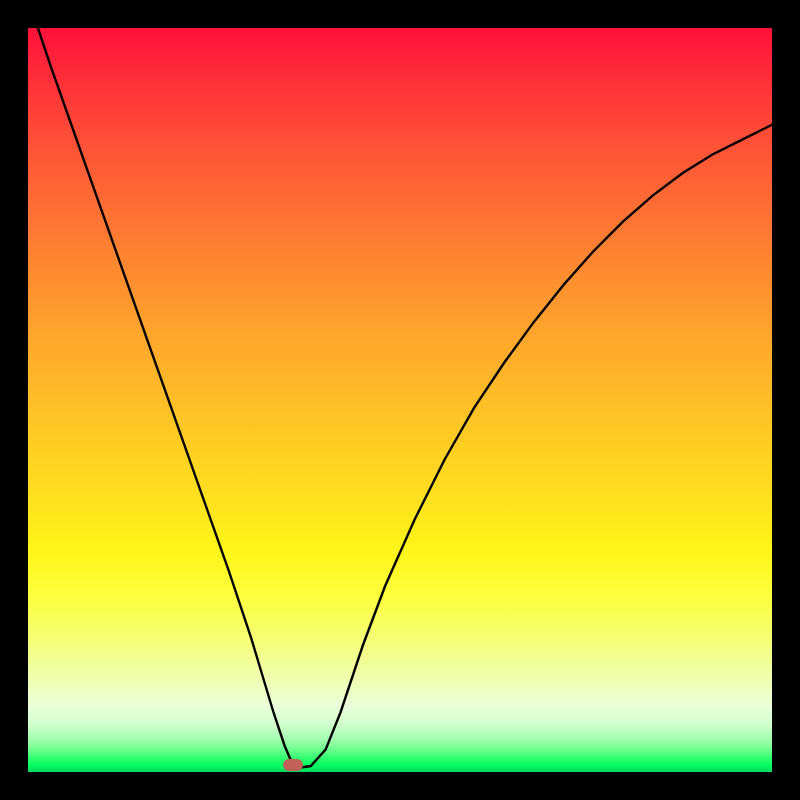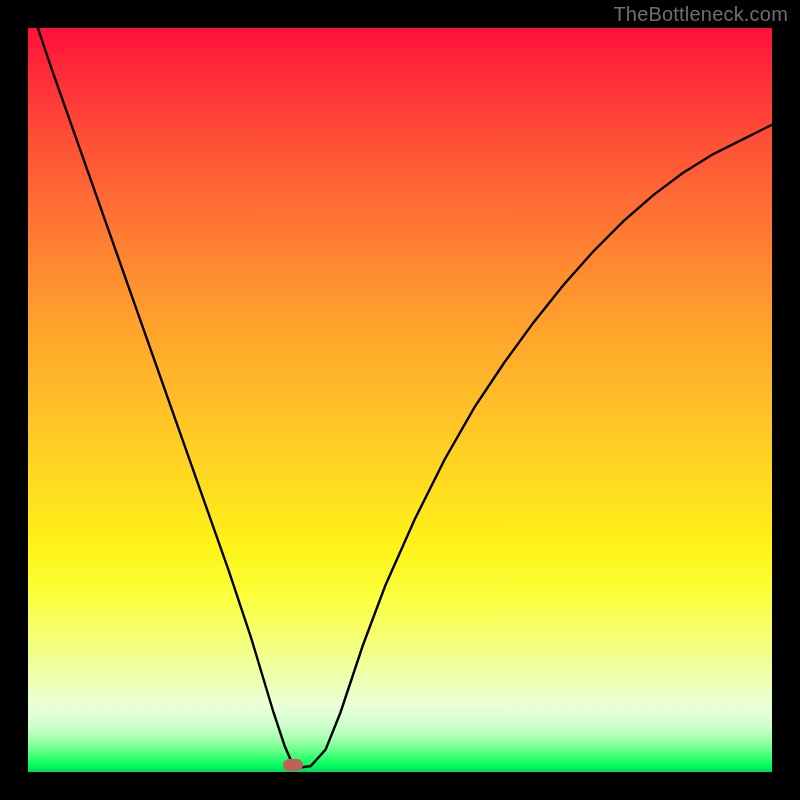--- a/index.html
+++ b/index.html
@@ -78,14 +78,13 @@
 <body>
 
 <div class="frame">
   <div class="plot-area">
     <div class="gradient-bg"></div>
     <svg class="curve" viewBox="0 0 744 744" preserveAspectRatio="none">
       <path id="curve-path" fill="none" stroke-width="2.4" stroke-linecap="round" d="M0.00 -29.76 L22.32 37.20 L44.64 100.44 L66.96 163.68 L89.28 226.92 L111.60 290.16 L133.92 353.40 L156.24 416.64 L178.56 479.88 L200.88 543.12 L223.20 610.08 L234.36 647.28 L245.52 684.48 L256.68 717.96 L264.12 735.07 L267.84 740.28 L282.72 738.05 L297.60 721.68 L312.48 684.48 L334.80 617.52 L357.12 558.00 L386.88 491.04 L416.64 431.52 L446.40 379.44 L476.16 334.80 L505.92 293.88 L535.68 256.68 L565.44 223.20 L595.20 193.44 L624.96 167.40 L654.72 145.08 L684.48 126.48 L714.24 111.60 L744.00 96.72" stroke="#000000"></path>
     </svg>
     <div id="marker" class="marker" style="left: 264.864px; top: 737.304px; background: rgb(192, 96, 88);"></div>
   </div>
-  <div class="watermark">TheBottleneck.com</div>
 </div>
 
 </body></html>

